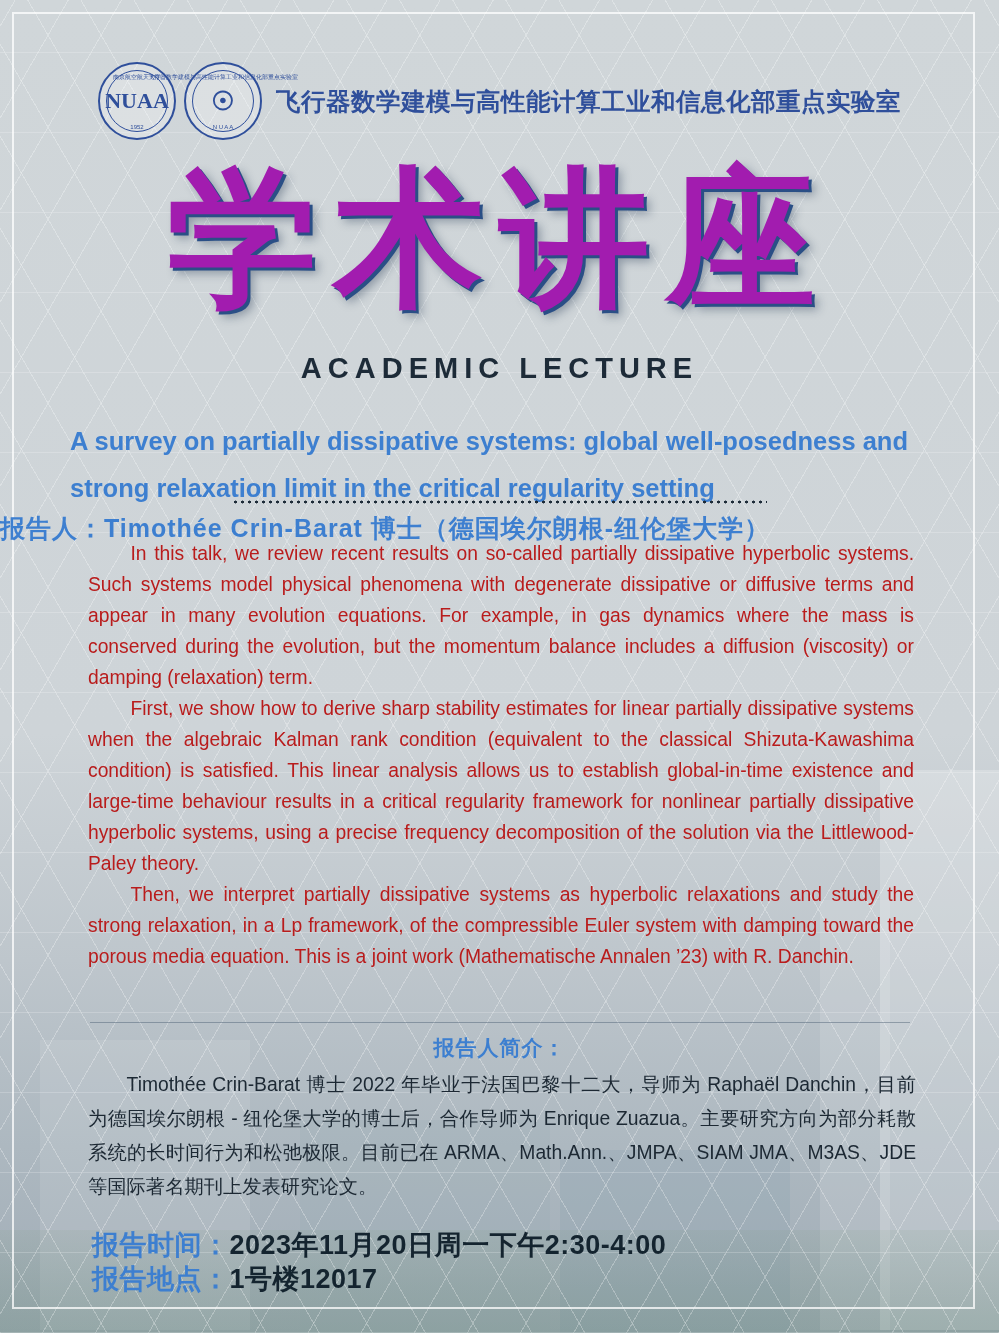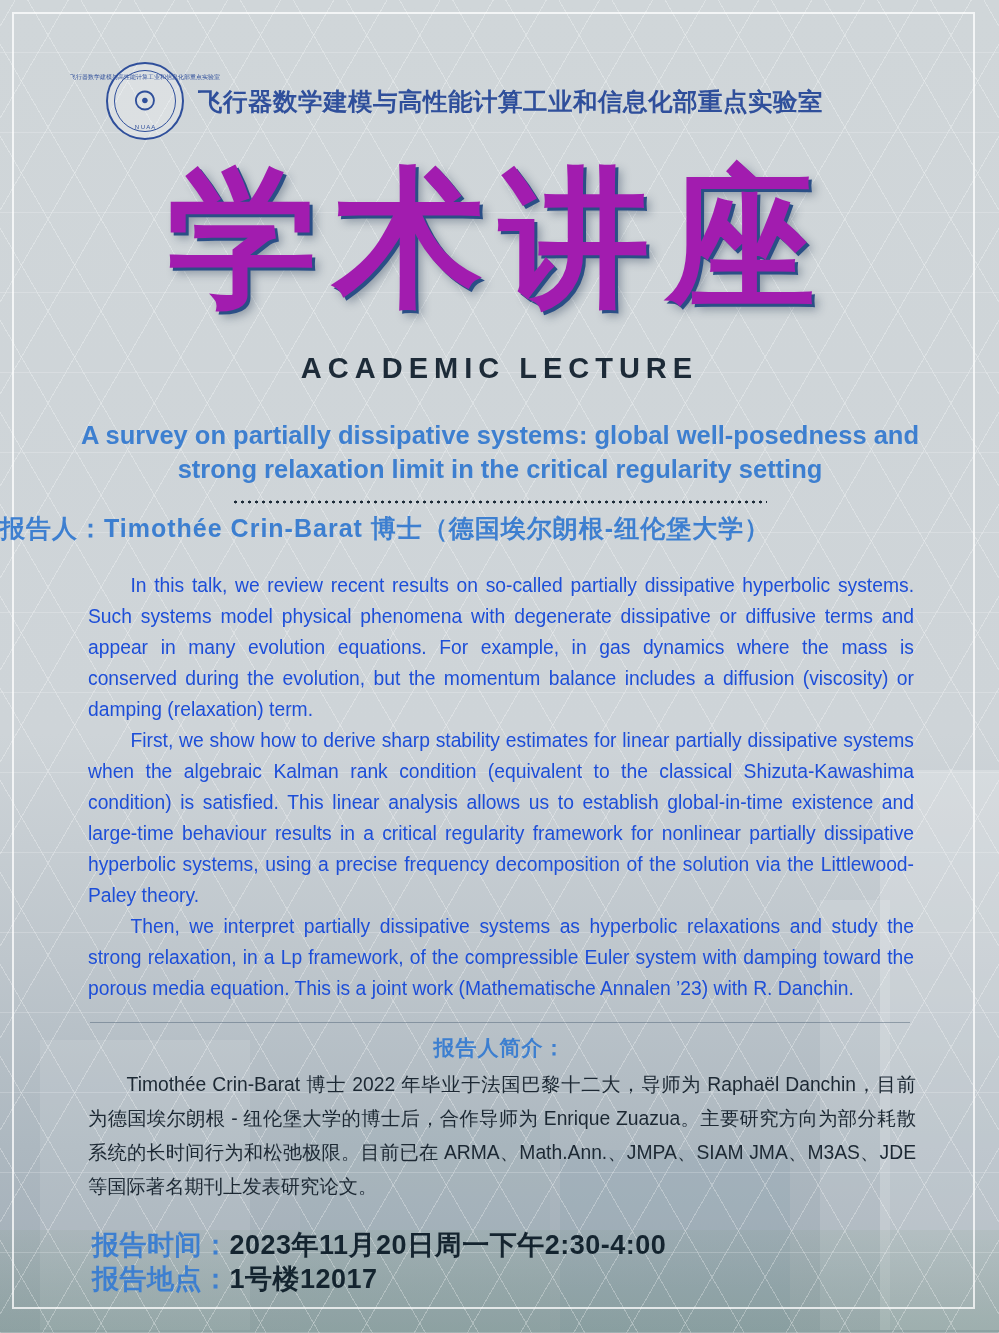--- a/index.html
+++ b/index.html
@@ -150,25 +150,24 @@
     font-weight: bold;
     letter-spacing: 6px;
     color: #1d2b38;
   }
 
   
   .lecture-title {
     position: absolute;
     left: 70px; top: 418px;
     width: 860px;
-    text-align: center;
     color: #3d7fd0;
     font-size: 25.5px;
     font-weight: bold;
-    line-height: 34px;
+    line-height: 47px;
   }
   .dot-rule {
     position: absolute;
     left: 232px; top: 500px;
     width: 535px; height: 4px;
     background-image: radial-gradient(circle, #1d2b38 0 1.4px, rgba(0,0,0,0) 1.6px);
     background-size: 7px 4px;
     background-repeat: repeat-x;
   }
   .speaker-line {
@@ -178,23 +177,23 @@
     text-align: left;
     color: #3d7fd0;
     font-size: 25px;
     font-weight: bold;
     letter-spacing: 1px;
   }
 
   
   .abstract {
     position: absolute;
-    left: 88px; top: 570px;
+    left: 88px; top: 538px;
     width: 826px;
-    color: #1d4ed8;
+    color: #b91c1c;
     font-size: 19.3px;
     line-height: 31px;
     text-align: justify;
   }
   .abstract p { margin: 0; text-indent: 2.2em; }
 
   
   .hr-light {
     position: absolute;
     left: 90px; top: 1022px;
@@ -246,20 +245,26 @@
     <div class="bg-building b4"></div>
     <div class="bg-building b5"></div>
     <div class="bg-green"></div>
   </div>
   <div class="bg-hex"></div>
   <div class="frame"></div>
 
   <div class="content">
 
     <div class="lab-header">
+      <div class="logo">
+        <div class="inner-ring"></div>
+        <div class="arc-top">南京航空航天大学</div>
+        <div class="mark">NUAA</div>
+        <div class="arc-bottom">1952</div>
+      </div>
       <div class="logo logo2">
         <div class="inner-ring"></div>
         <div class="arc-top">飞行器数学建模与高性能计算工业和信息化部重点实验室</div>
         <div class="mark">☉</div>
         <div class="arc-bottom">N U A A</div>
       </div>
       <div class="lab-text">
         <div class="lab-cn">飞行器数学建模与高性能计算工业和信息化部重点实验室</div>
       </div>
     </div>

